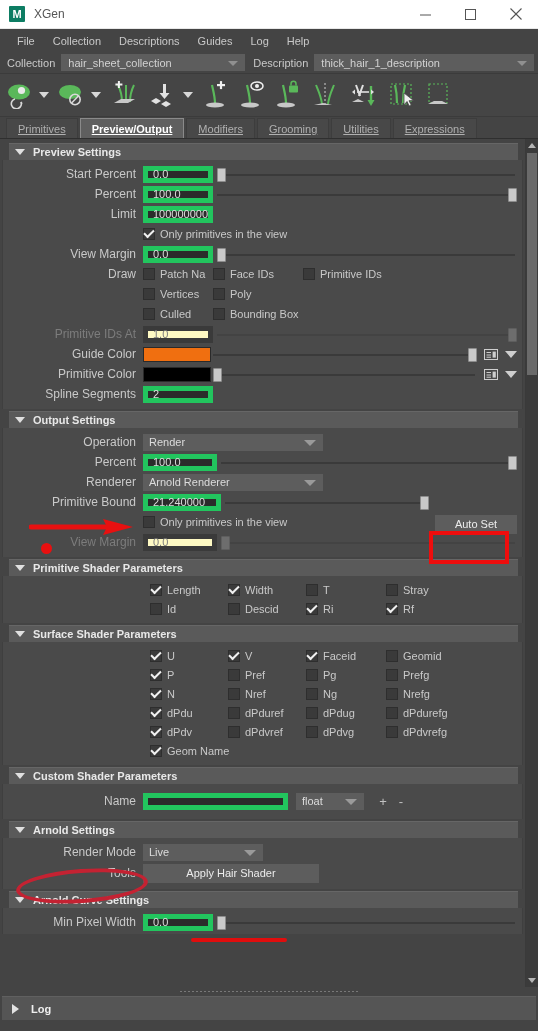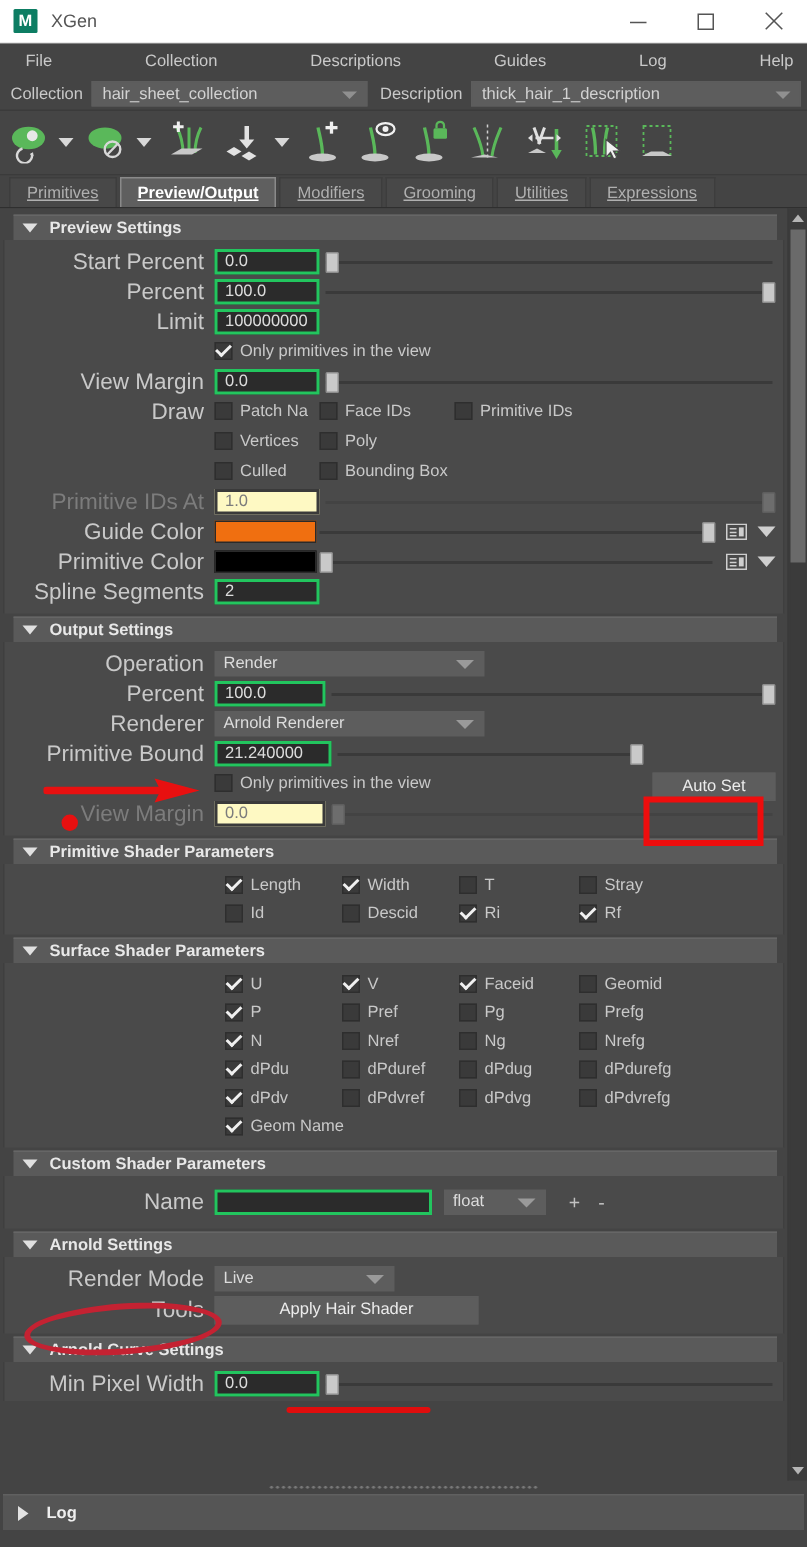--- a/index.html
+++ b/index.html
@@ -27,21 +27,21 @@
   .tb-spacer { flex: 1; }
   .tb-btn {
     width: 45px; height: 29px; display: flex; align-items: center; justify-content: center;
     color: #555; font-size: 13px;
   }
   .tb-btn svg { display:block; }
 
   
   .menubar {
     height: 23px; flex: 0 0 23px; background: #444444;
-    display: flex; align-items: center; padding-left: 8px; gap: 0; justify-content: space-between;
+    display: flex; align-items: center; padding-left: 8px; gap: 0;
   }
   .menu-item { padding: 2px 9px; color: #c9c9c9; font-size: 11px; }
 
   
   .coll-row {
     height: 21px; flex: 0 0 21px; background: #444444;
     display: flex; align-items: center; padding: 0 4px; gap: 0;
   }
   .coll-lbl { color: #c9c9c9; font-size: 11px; padding: 0 6px 0 3px; white-space: nowrap; }
   .combo {
@@ -118,27 +118,27 @@
     width:0;height:0;border-left:5px solid transparent;border-right:5px solid transparent;
     border-top:6px solid #e0e0e0; margin-right: 8px;
   }
   .frame-hdr .lbl { color: #e8e8e8; font-size: 11px; font-weight: bold; }
   .frame-body { background: #4a4a4a; padding: 4px 5px 5px 7px; border-left:1px solid #3f3f3f; border-right:1px solid #3f3f3f; }
 
   
   .row { display: flex; align-items: center; height: 20px; }
   .row .lbl {
     width: 133px; flex: 0 0 133px; text-align: right; padding-right: 7px;
-    color: #c9c9c9; font-size: 15px; white-space: nowrap; overflow: hidden;
+    color: #c9c9c9; font-size: 12px; white-space: nowrap; overflow: hidden;
   }
   .row .lbl.dim { color: #7c7c7c; }
   .field {
     height: 17px; background: #2b2b2b; color: #dcdcdc; font-size: 11px;
     display: flex; align-items: center; padding-left: 5px;
-    border: 2px solid #22c55e; flex: 0 0 auto;
+    border: 5px solid #22c55e; flex: 0 0 auto;
   }
   .field.dim { color: #7c7c7c; background:#fef9c3; border-color:#3a3a3a;}
   .f-w70 { width: 70px; }
   .f-w74 { width: 74px; }
   .f-w78 { width: 78px; }
   .f-w145 { width: 145px; }
 
   
   .slider { flex: 1 1 auto; height: 17px; position: relative; margin-left: 4px; min-width:0; }
   .slider .srail { position:absolute; left:0; right:2px; top:8px; height:2px; background:#3a3a3a; }

